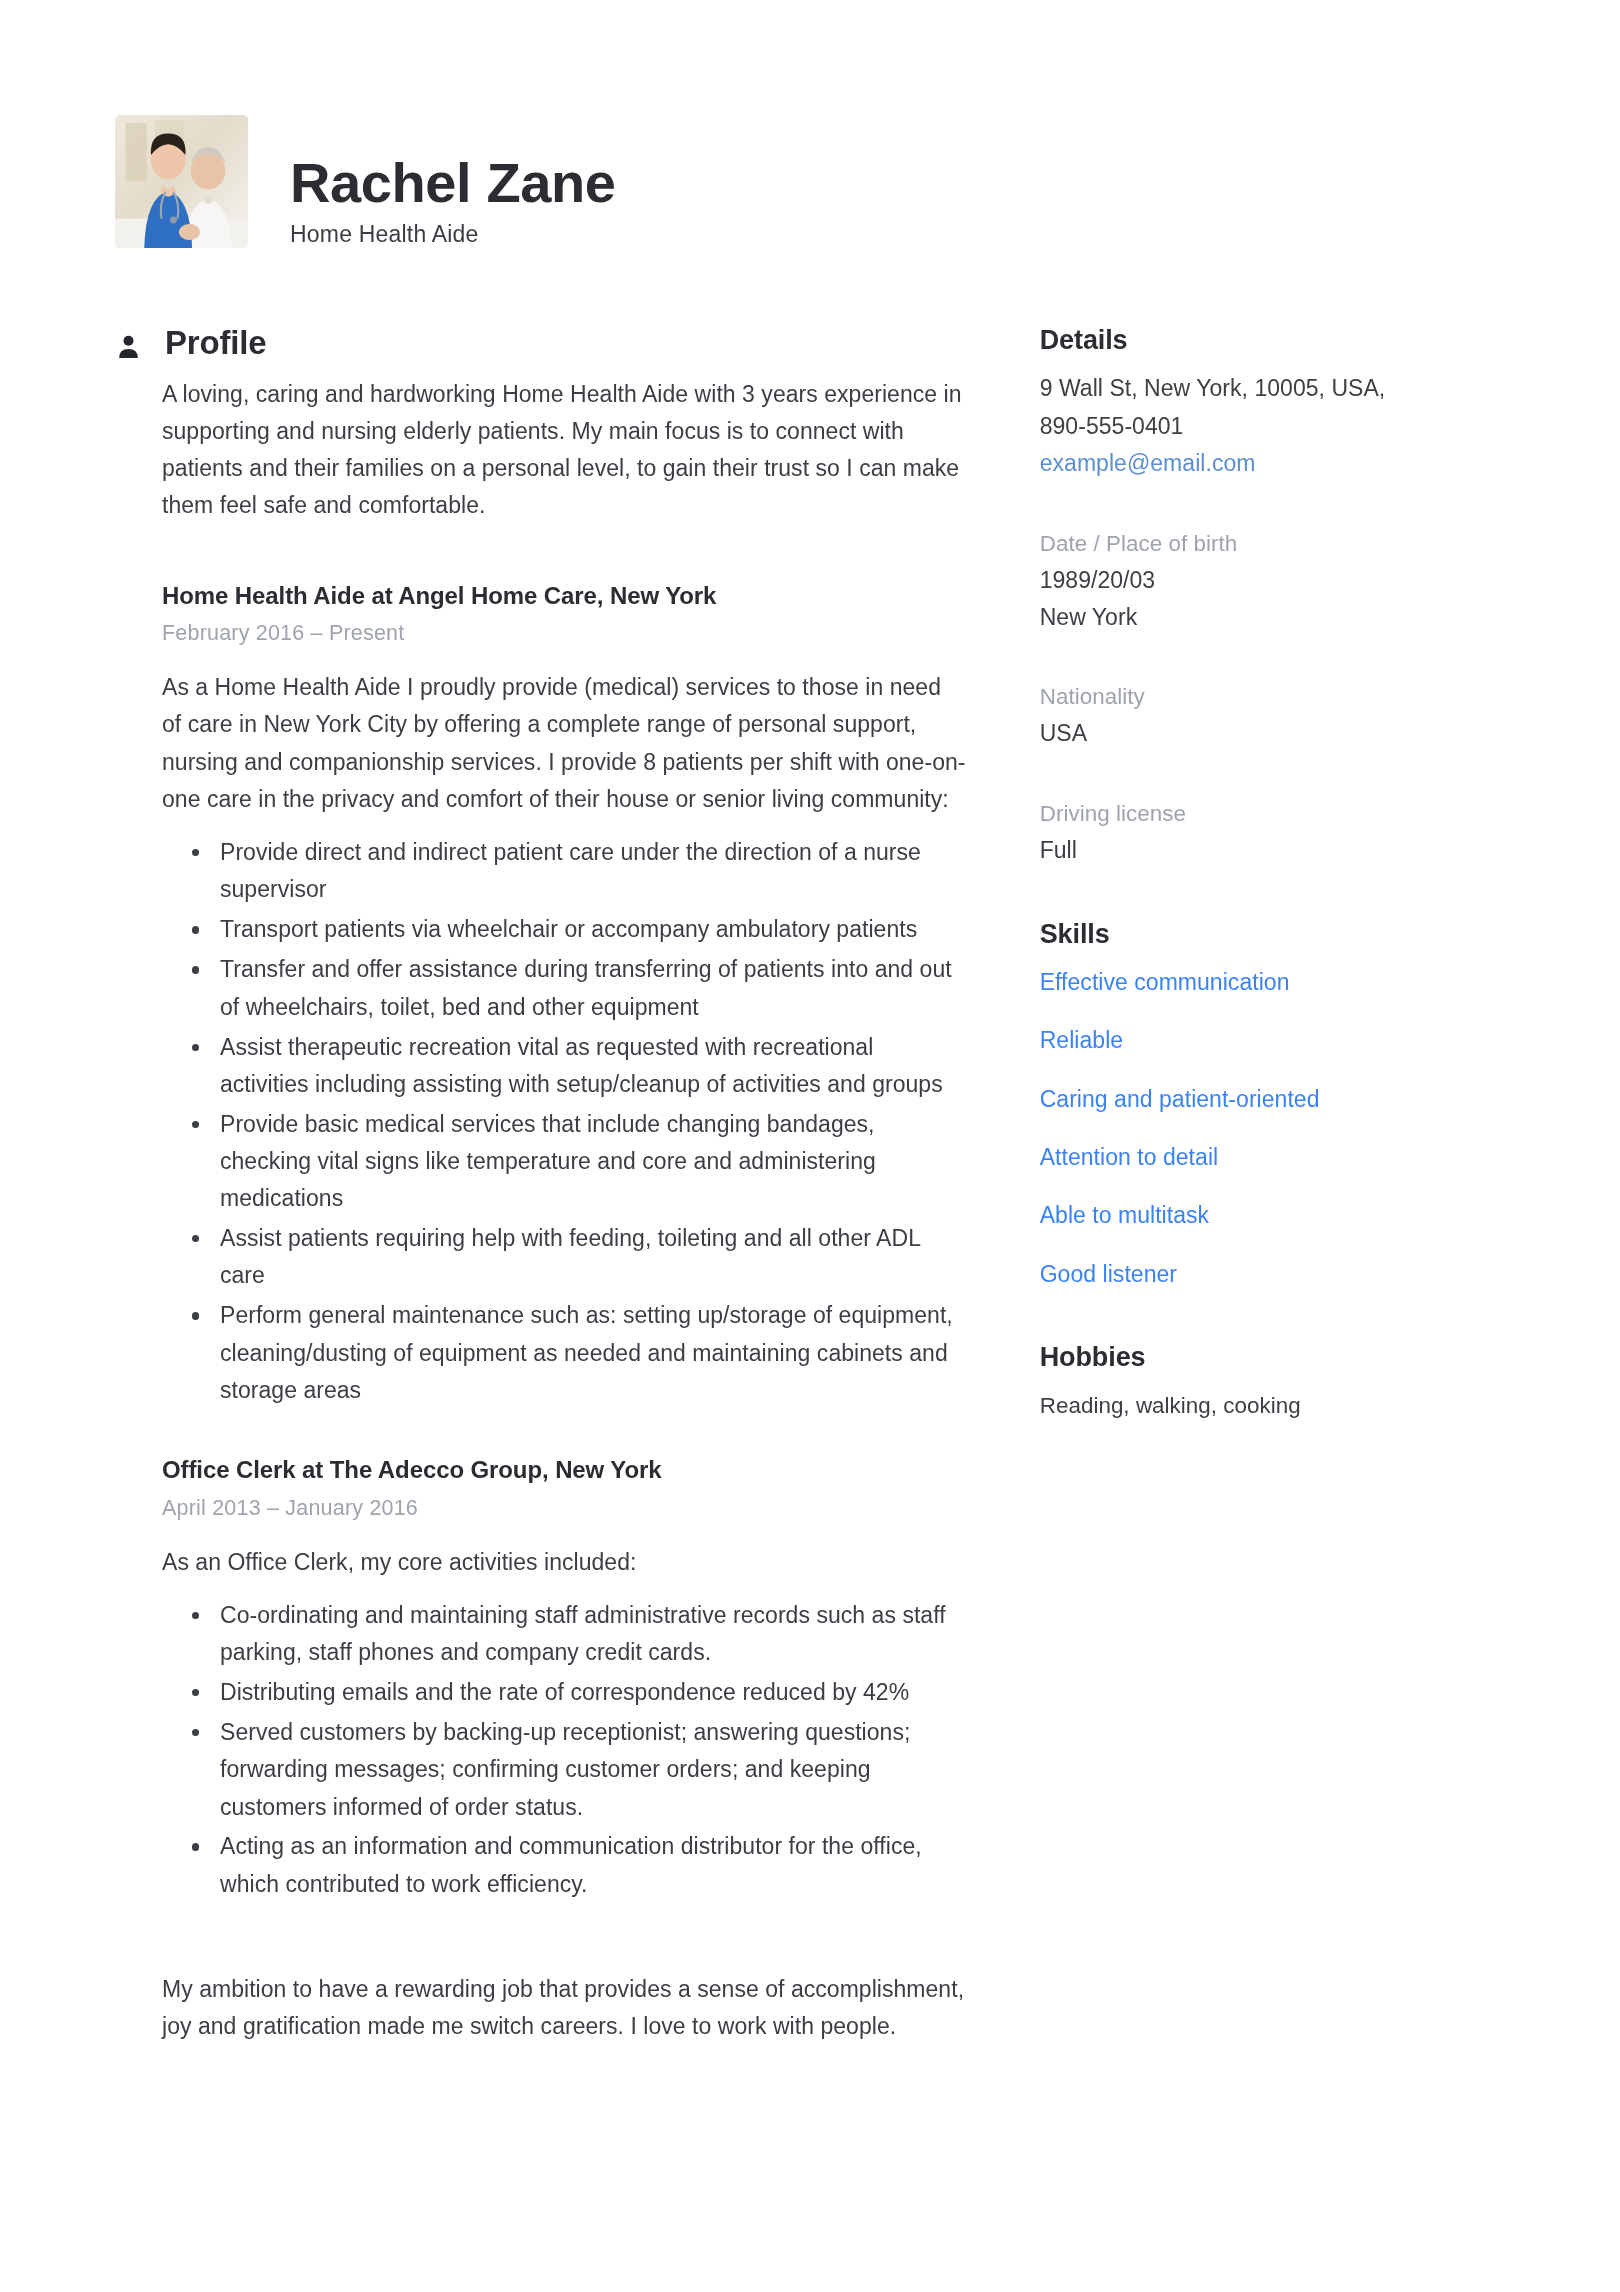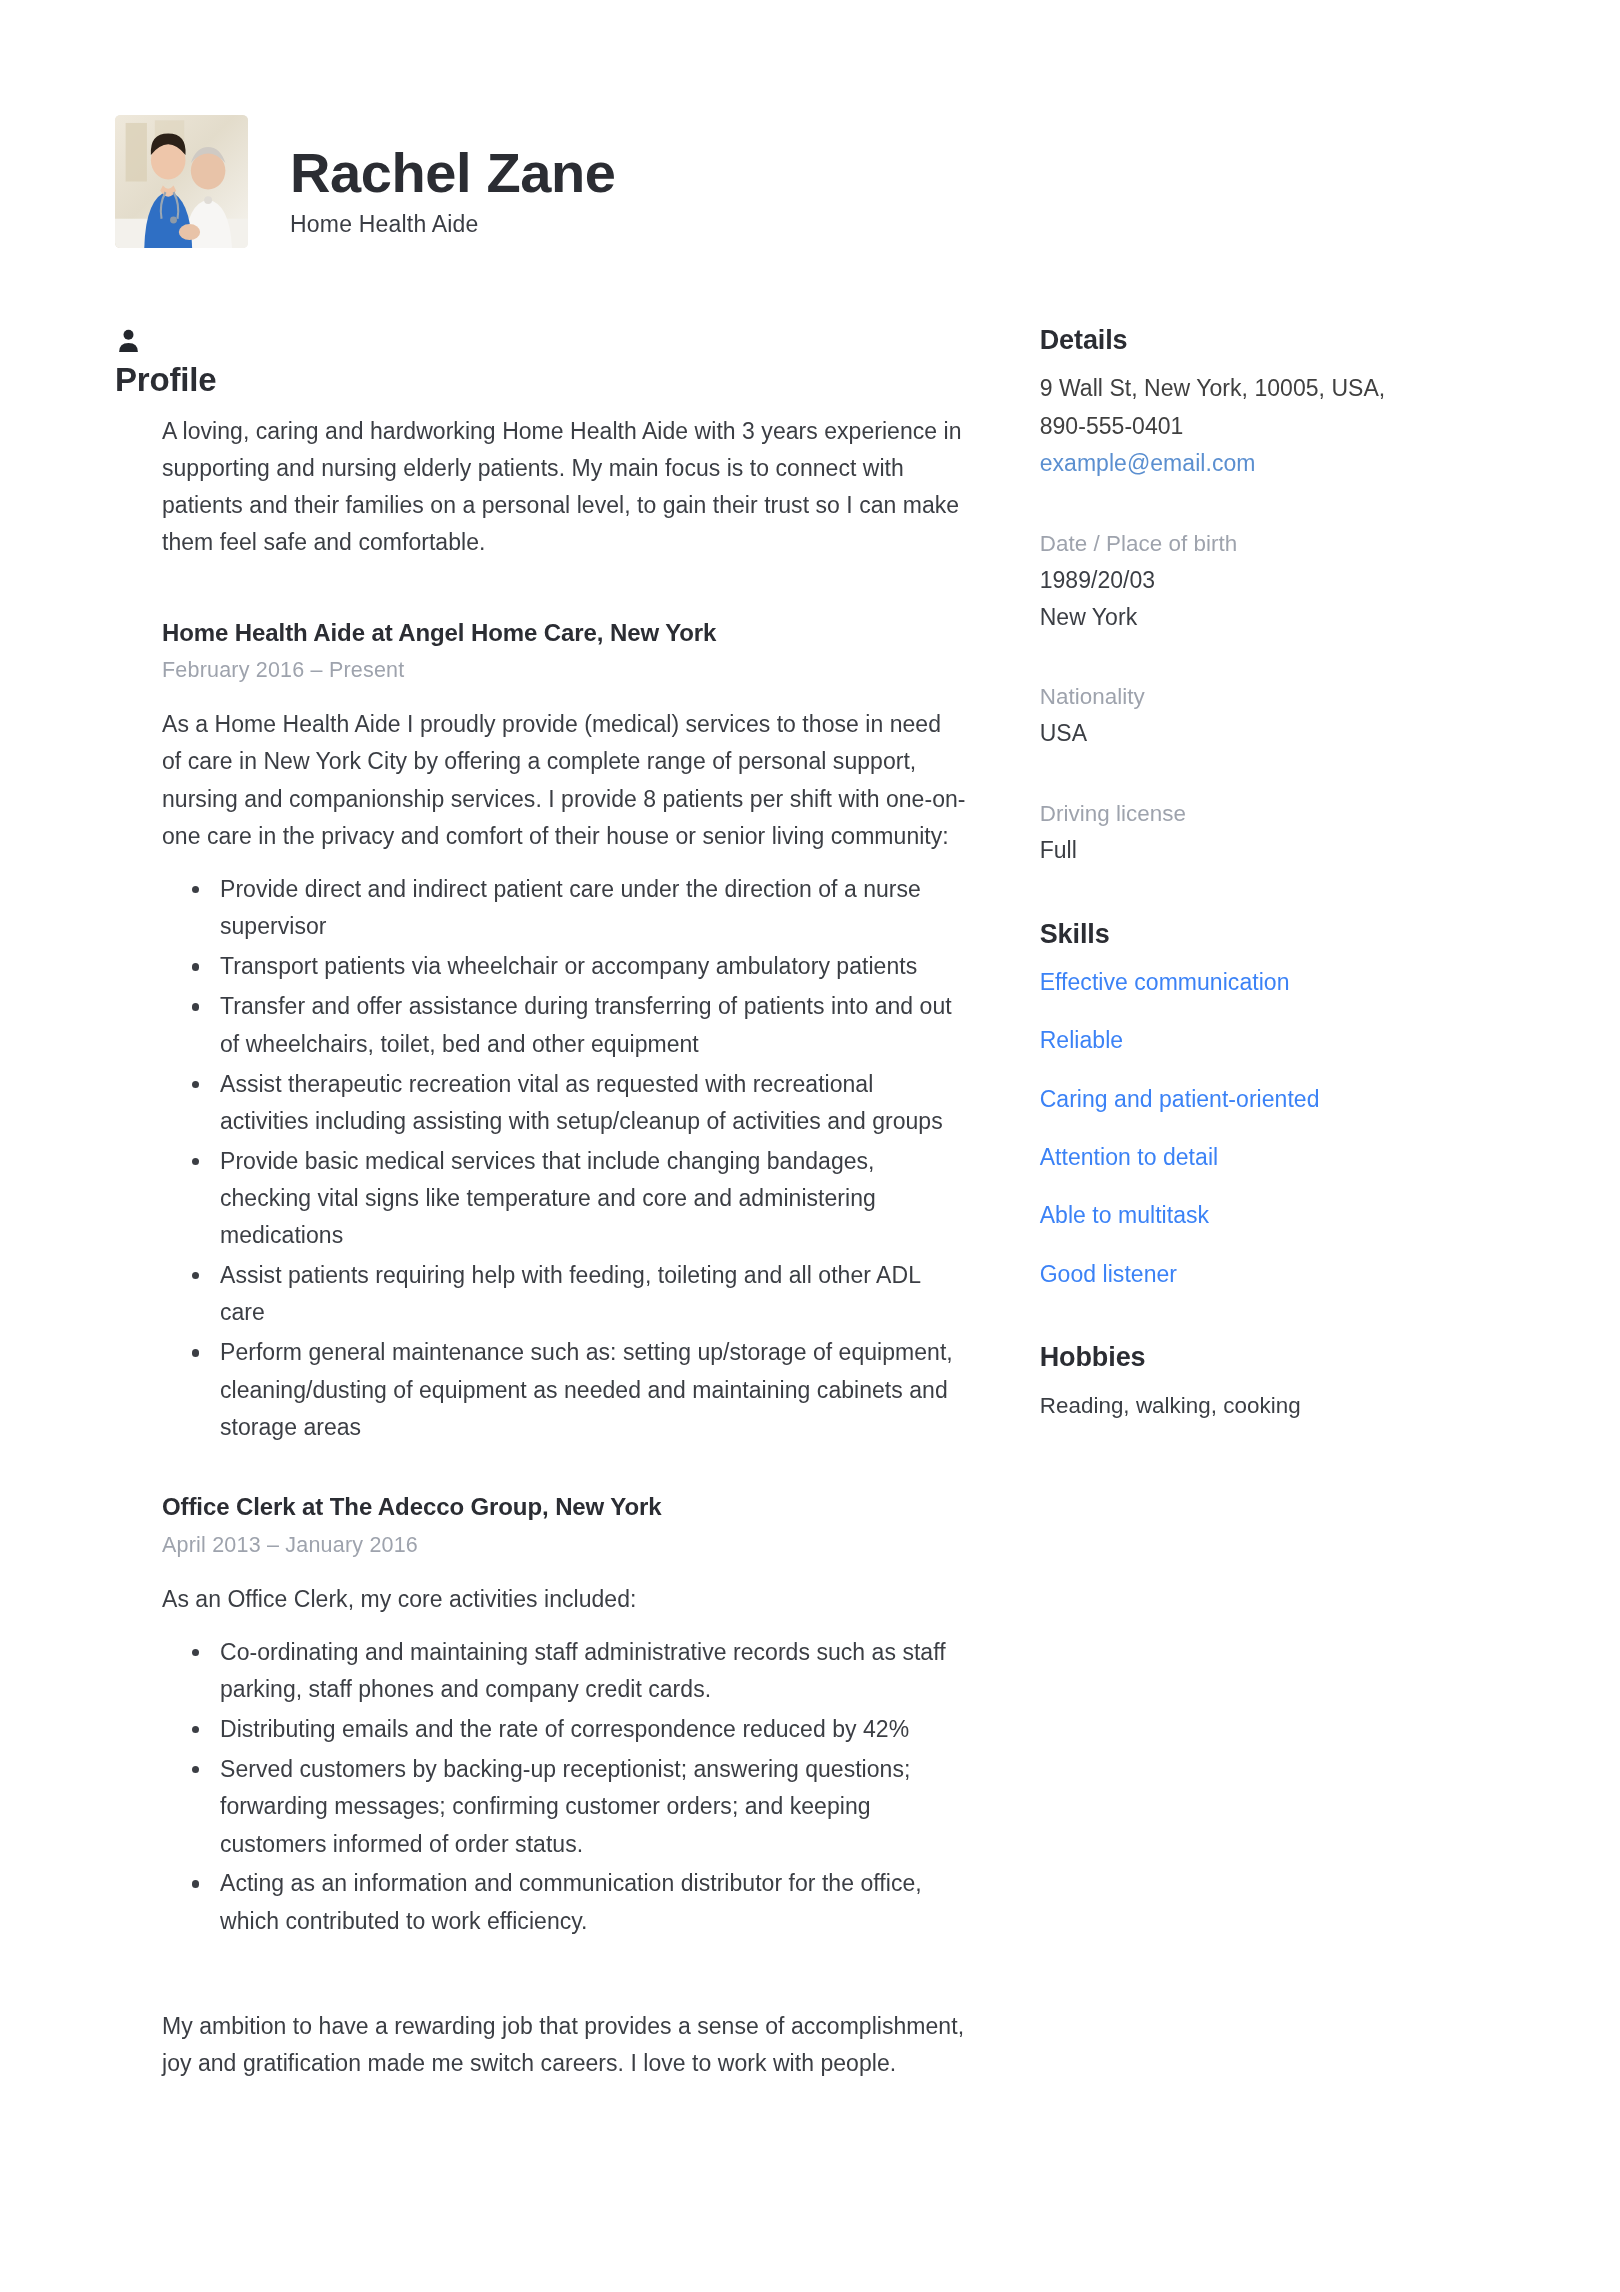--- a/index.html
+++ b/index.html
@@ -21,21 +21,21 @@
     width: 1620px;
     height: 2293px;
     background: #ffffff;
     padding: 0;
     overflow: hidden;
   }
 
   
   .header {
     display: flex;
-    align-items: center;
+    align-items: flex-end;
     padding: 115px 0 0 115px;
   }
 
   .avatar {
     width: 133px;
     height: 133px;
     border-radius: 5.4px;
     overflow: hidden;
     flex: 0 0 auto;
     position: relative;
@@ -79,23 +79,22 @@
 
   .col-side {
     width: 421px;
     flex: 0 0 421px;
     padding-left: 19.7px;
   }
 
   
   .section-head {
     display: flex;
-    align-items: flex-start;
-    gap: 7px;
-    flex-direction: column;
+    align-items: flex-end;
+    gap: 23px;
   }
 
   .section-icon {
     width: 27px;
     height: 30px;
     display: flex;
     align-items: center;
     justify-content: center;
     flex: 0 0 auto;
   }

